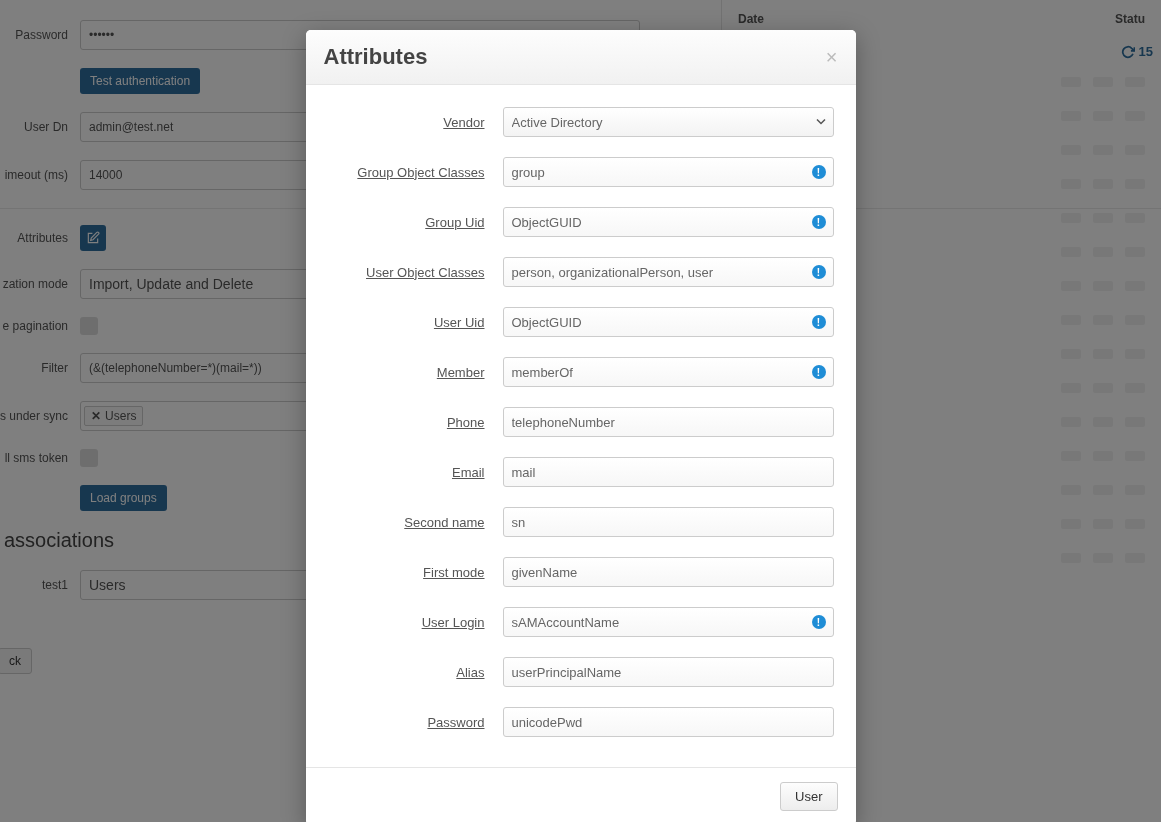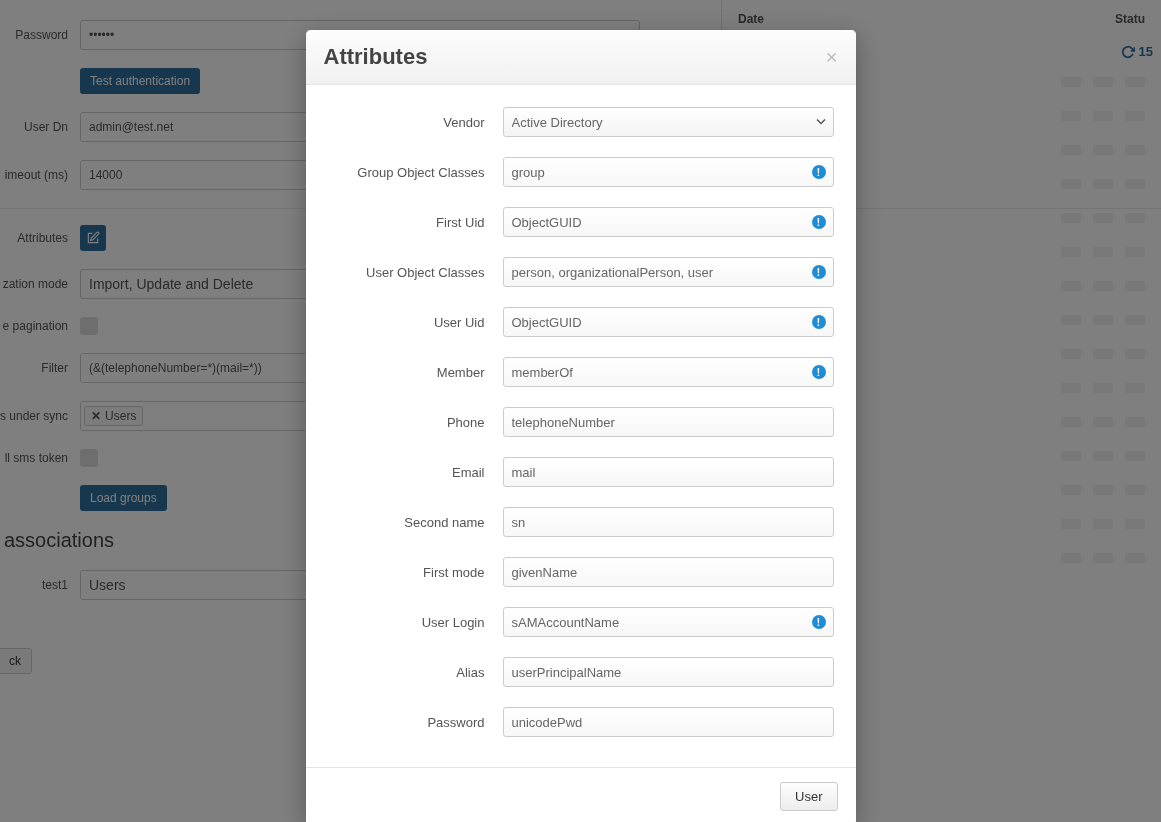--- a/index.html
+++ b/index.html
@@ -180,20 +180,21 @@
   cursor: pointer;
   line-height: 1;
 }
 .modal-body {
   padding: 22px 22px 10px 22px;
 }
 .form-row {
   display: flex;
   align-items: center;
   margin-bottom: 20px;
+  text-decoration: underline;
 }
 .form-row .form-label {
   width: 175px;
   text-align: right;
   padding-right: 18px;
   color: #555;
   font-size: 13px;
   flex-shrink: 0;
 }
 .form-row .form-control-wrap {
@@ -487,21 +488,21 @@
 
       <div class="form-row">
         <div class="form-label">Group Object Classes</div>
         <div class="form-control-wrap">
           <input type="text" value="group" style="">
           <span class="info-icon">!</span>
         </div>
       </div>
 
       <div class="form-row">
-        <div class="form-label">First Uid</div>
+        <div class="form-label">Group Uid</div>
         <div class="form-control-wrap">
           <input type="text" value="ObjectGUID" style="">
           <span class="info-icon">!</span>
         </div>
       </div>
 
       <div class="form-row">
         <div class="form-label">User Object Classes</div>
         <div class="form-control-wrap">
           <input type="text" value="person, organizationalPerson, user" style="">

